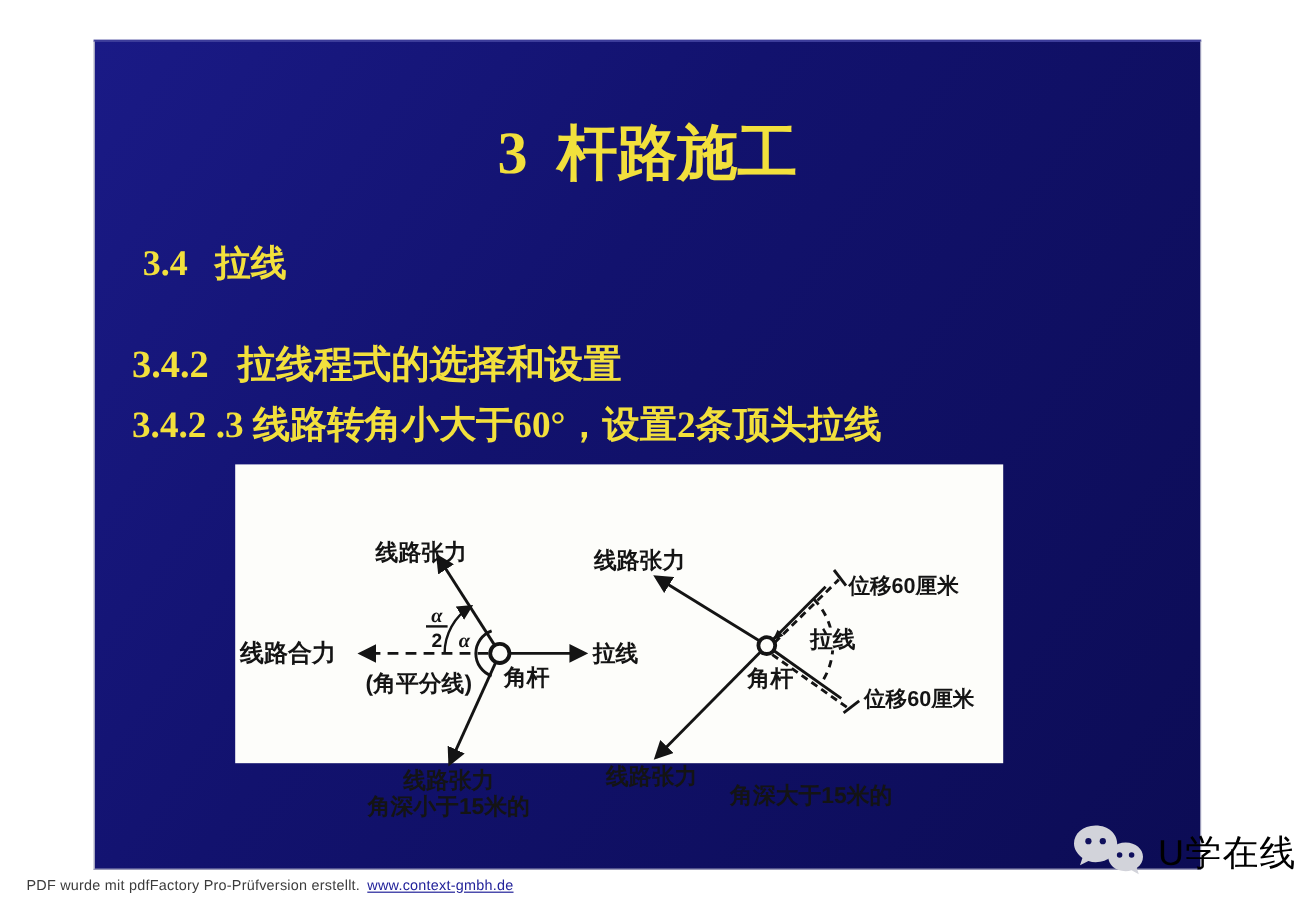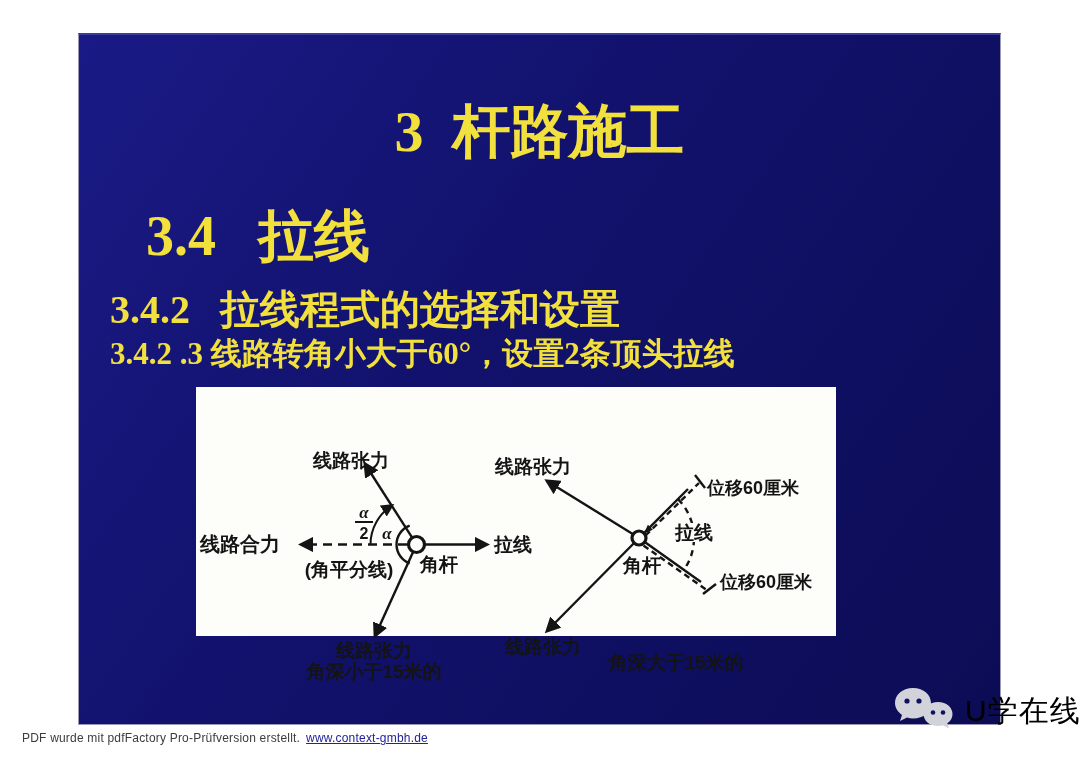--- a/index.html
+++ b/index.html
@@ -12,32 +12,32 @@
     position:absolute; left:78px; top:33px; width:923px; height:692px;
     background:linear-gradient(125deg, #1a1a86 0%, #12126e 40%, #0c0c55 100%);
     border:1px solid #9a9ab8;
     border-top:2px solid #3c3c9a;
   }
 
   .slide-title {
     position:absolute; left:0; top:62px; width:100%;
     text-align:center;
     font-family:"Liberation Serif", serif;
-    font-weight:bold; font-size:58px; line-height:1.2;
+    font-weight:bold; font-size:50px; line-height:1.2;
     color:#f2e03c; white-space:pre;
   }
   .heading-2 {
     position:absolute; left:40px; top:164px;
     font-family:"Liberation Serif", serif;
-    font-weight:bold; font-size:56px; color:#f2e03c; white-space:pre;margin-left:27px;
+    font-weight:bold; font-size:30px; color:#f2e03c; white-space:pre;
   }
   .heading-3 {
     position:absolute; left:31px; top:247px;
     font-family:"Liberation Serif", serif;
-    font-weight:bold; font-size:40px; color:#f2e03c; white-space:pre;
+    font-weight:bold; font-size:32px; color:#f2e03c; white-space:pre;
   }
   .heading-4 {
     position:absolute; left:31px; top:298px;
     font-family:Liberation Serif, serif;
     font-weight:bold; font-size:31px; color:#f2e03c; white-space:pre;
   }
 
   .figure {
     position:absolute; left:117px; top:352px; width:640px; height:249px;
     background:#fdfdfa;

